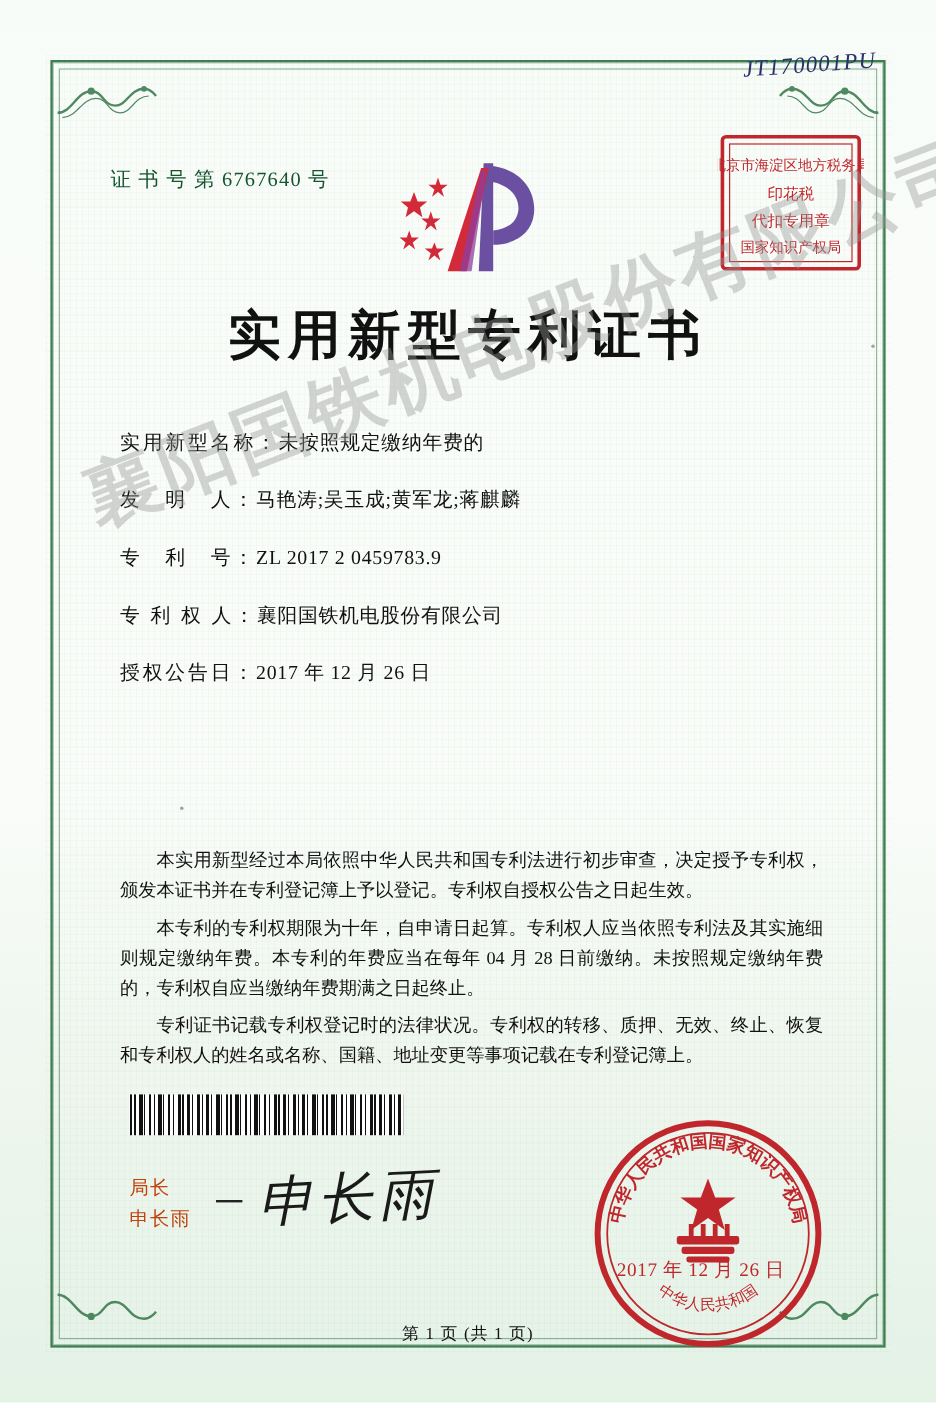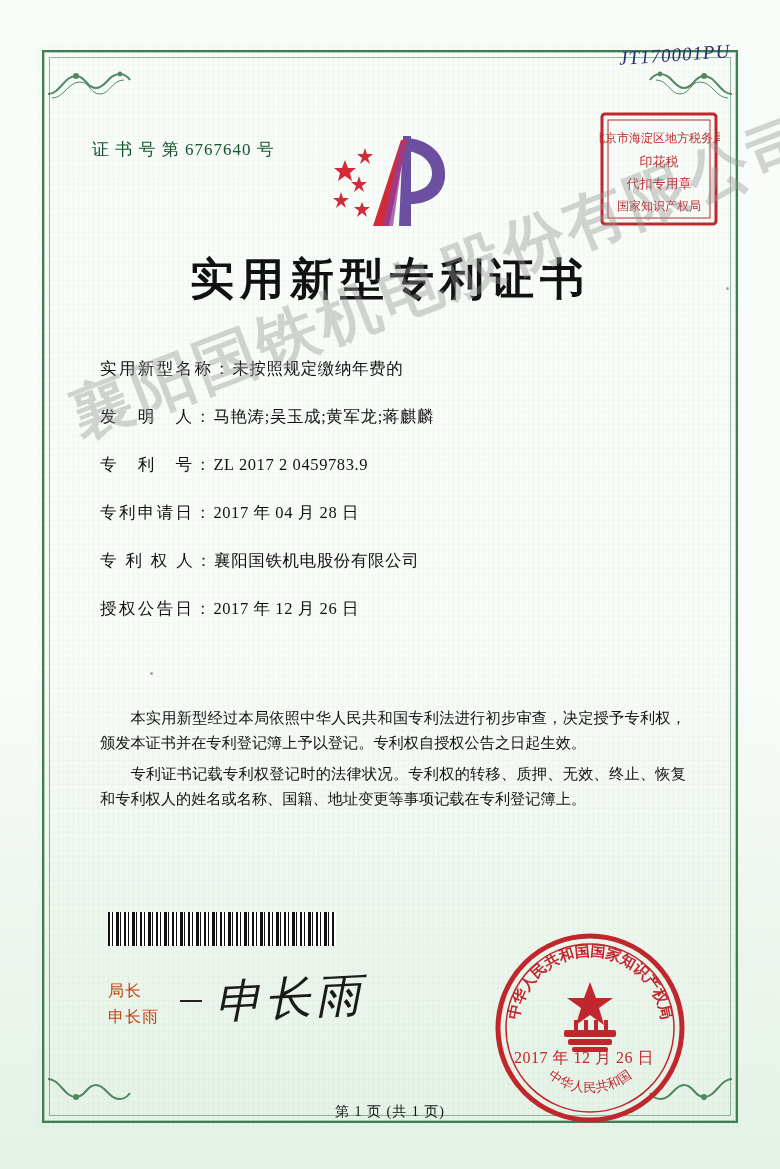--- a/index.html
+++ b/index.html
@@ -310,32 +310,30 @@
     <div class="field-row">
       <span class="lbl">实用新型名称：</span><span>未按照规定缴纳年费的</span>
     </div>
     <div class="field-row">
       <span class="lbl">发　明　人：</span><span>马艳涛;吴玉成;黄军龙;蒋麒麟</span>
     </div>
     <div class="field-row">
       <span class="lbl">专　利　号：</span><span>ZL 2017 2 0459783.9</span>
     </div>
     <div class="field-row">
-      <span class="lbl">专利申请日：</span><span>2017 年 04 月 28 日</span>
-    </div>
-    <div class="field-row">
       <span class="lbl">专 利 权 人：</span><span>襄阳国铁机电股份有限公司</span>
     </div>
     <div class="field-row">
       <span class="lbl">授权公告日：</span><span>2017 年 12 月 26 日</span>
     </div>
   </div>
 
   <div class="body-text">
     <p>本实用新型经过本局依照中华人民共和国专利法进行初步审查，决定授予专利权，颁发本证书并在专利登记簿上予以登记。专利权自授权公告之日起生效。</p>
+    <p>本专利的专利权期限为十年，自申请日起算。专利权人应当依照专利法及其实施细则规定缴纳年费。本专利的年费应当在每年 04 月 28 日前缴纳。未按照规定缴纳年费的，专利权自应当缴纳年费期满之日起终止。</p>
     <p>专利证书记载专利权登记时的法律状况。专利权的转移、质押、无效、终止、恢复和专利权人的姓名或名称、国籍、地址变更等事项记载在专利登记簿上。</p>
   </div>
 
   <div class="barcode"></div>
 
   <div class="signature-block">
     <div>局长</div>
     <div>申长雨</div>
   </div>
   <div class="sig-dash"></div>

